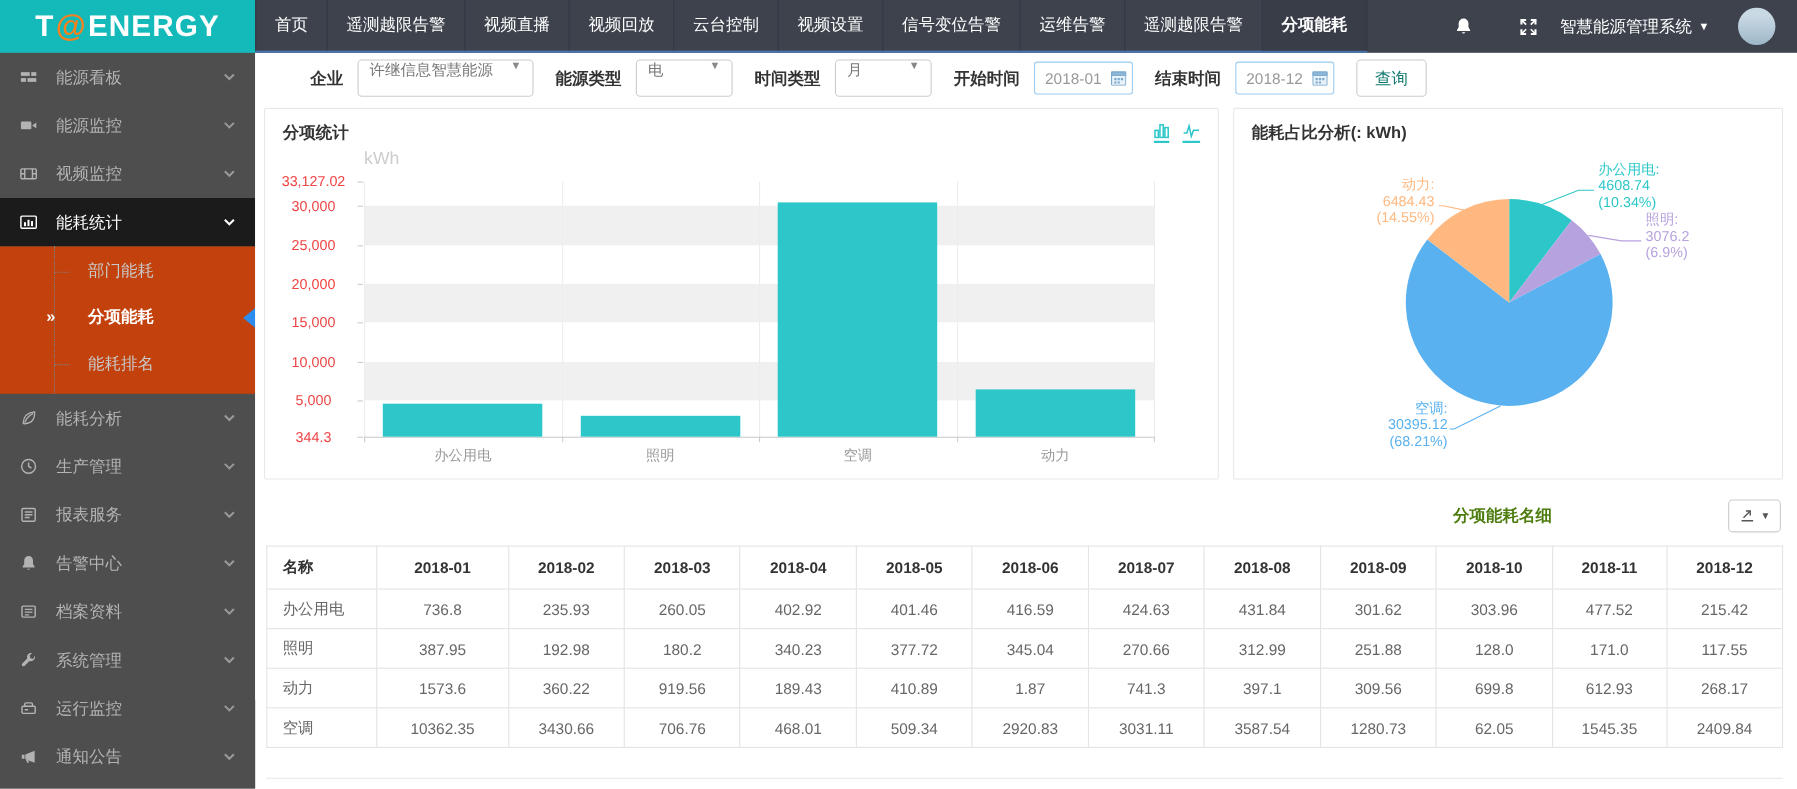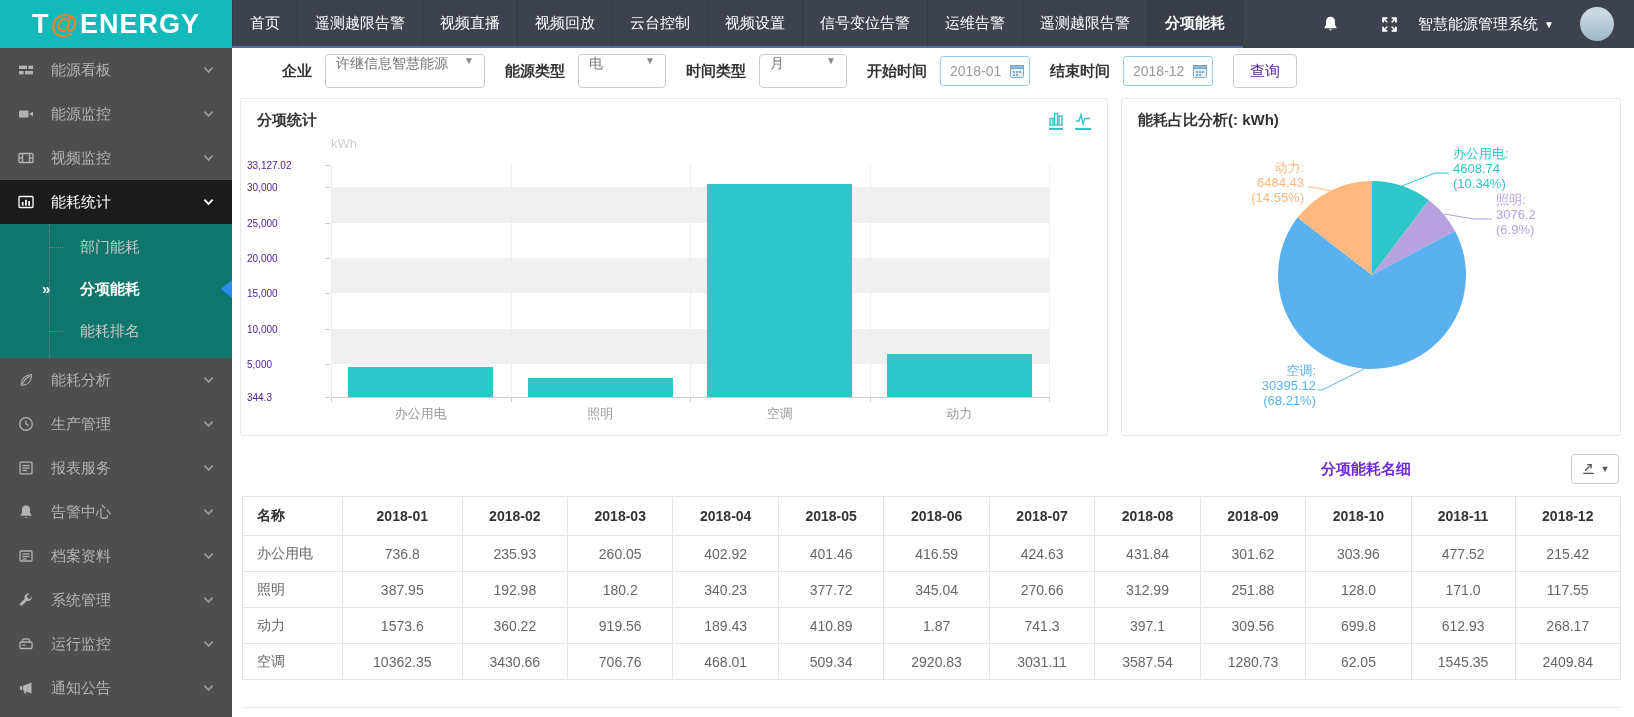--- a/index.html
+++ b/index.html
@@ -21,68 +21,68 @@
 .sys-caret{font-size:10px}
 .avatar{width:34px;height:34px;border-radius:50%;background:linear-gradient(180deg,#c9d9e4 20%,#9db7c8);cursor:pointer}
 
 .sidebar{position:absolute;top:48px;left:0;width:232px;height:669px;background:#4e4e4e;overflow:hidden}
 .sb-item{height:44px;display:flex;align-items:center;padding:0 18px;color:#b3b3b3;font-size:15px;cursor:pointer}
 .sb-item .icon{width:18px;margin-right:15px;display:flex;align-items:center}
 .sb-item .lbl{flex:1}
 .sb-item .chev{display:flex;color:#999}
 .sb-item.active{background:#1b1b1b;color:#fff}
 .sb-item.active .chev{color:#fff}
-.sb-sub{background:#0f766e;position:relative;padding:2px 0 6px}
+.sb-sub{background:#c2410c;position:relative;padding:2px 0 6px}
 .guide{position:absolute;left:49px;top:0;bottom:0;border-left:1px dotted #808080}
 .sb-subitem{height:42px;line-height:42px;padding-left:80px;color:#c9c9c9;font-size:15px;position:relative;cursor:pointer}
 .stub{position:absolute;left:50px;top:21px;width:13px;border-top:1px dotted #808080}
 .sb-subitem.active{color:#fff;font-weight:bold}
 .mark{position:absolute;left:42px;top:0;font-weight:bold;color:#fff}
 .arrow{position:absolute;right:0;top:12px;width:0;height:0;border-top:9px solid transparent;border-bottom:9px solid transparent;border-right:11px solid #2d8cf0}
 
 .main{position:absolute;left:232px;top:48px;width:1402px;height:588px;background:#fff}
 .filterbar{height:46px;display:flex;align-items:center;padding-left:50px;font-size:15px}
 .fg{display:flex;align-items:center;gap:13px;margin-right:20px}
 .f-label{font-weight:bold;color:#333;white-space:nowrap}
 .select{height:34px;border:1px solid #ccc;border-radius:4px;display:flex;justify-content:space-between;
   padding:0 10px;color:#777;background:#fff;cursor:pointer;font-size:14px}
 .select.wide{width:160px}.select.small{width:88px}
 .caret{color:#888;font-size:10px;margin-left:8px}
 .datebox{position:relative;display:flex;align-items:center}
 .datebox input{width:90px;height:30px;border:1px solid #9ccdf0;border-radius:3px;padding:0 26px 0 9px;color:#999;
   font-size:14px;background:#fff;outline:none}
 .cal-icon{position:absolute;right:6px;top:8px;display:flex}
-.btn-query{height:34px;padding:0 16px;background:#fff;border:1px solid #ccc;border-radius:4px;font-size:15px;color:#4c1d95;cursor:pointer}
+.btn-query{height:34px;padding:0 16px;background:#fff;border:1px solid #ccc;border-radius:4px;font-size:15px;color:#0f766e;cursor:pointer}
 
 .panels{display:flex;gap:13px;padding:4px 13px 0 8px}
 .panel{border:1px solid #e8e8e8;border-radius:2px;background:#fff;height:338px;position:relative}
 .panel.barp{width:868px}
 .panel.piep{flex:1}
 .panel-head{display:flex;align-items:center;justify-content:space-between;padding:12px 16px 0}
 .panel-title{font-weight:bold;font-size:15px;color:#333}
 .toggle-icons{display:flex;gap:12px;align-items:flex-end}
 .ticon{border-bottom:2px solid #2ec7c9;padding-bottom:2px;cursor:pointer;display:flex}
 
 .bar-chart{position:relative;height:292px;margin-top:4px}
-.kwh{position:absolute;color:#ccc;font-size:13px}
+.kwh{position:absolute;color:#ccc;font-size:16px}
 .stripe{position:absolute;background:#f0f0f0}
 .vline{position:absolute;width:1px;background:#ededed}
 .axis{position:absolute;height:1px;background:#ccc}
-.ytick{position:absolute;width:76px;left:6px;text-align:left;font-size:10px;color:#4c1d95;transform:translateY(-50%)}
+.ytick{position:absolute;width:76px;left:6px;text-align:center;font-size:13px;color:#ef4444;transform:translateY(-50%)}
 .ydash{position:absolute;width:5px;height:1px;background:#ccc;left:84px}
 .xdash{position:absolute;width:1px;background:#ccc}
 .bar{position:absolute;background:#2ec7c9;cursor:pointer}
 .xlabel{position:absolute;text-align:center;color:#999;font-size:13px}
 
 .pie-svg{display:block;margin-top:2px}
 .pie-svg text{font-size:13px}
 
 .table-wrap{padding:0 13px 0 10px}
 .table-head{display:flex;align-items:center;padding:18px 2px 12px}
-.table-title{font-weight:bold;font-size:15px;color:#6d28d9;margin-left:auto}
+.table-title{font-weight:bold;font-size:15px;color:#4d7c0f;margin-left:auto}
 .btn-export{margin-left:160px;width:48px;height:30px;border:1px solid #ccc;border-radius:4px;background:#fff;
   display:flex;align-items:center;justify-content:center;gap:5px;cursor:pointer;color:#555}
 table{width:100%;border-collapse:collapse;font-size:14px;background:#fff}
 th,td{border:1px solid #e4e4e4;text-align:center}
 th{height:39px;color:#333;font-weight:bold}
 td{height:36px;color:#666}
 th:first-child,td:first-child{text-align:left;padding-left:14px;width:100px}
 .bottom-line{border-top:1px solid #e8e8e8;margin-top:27px}
 </style>
 </head>

